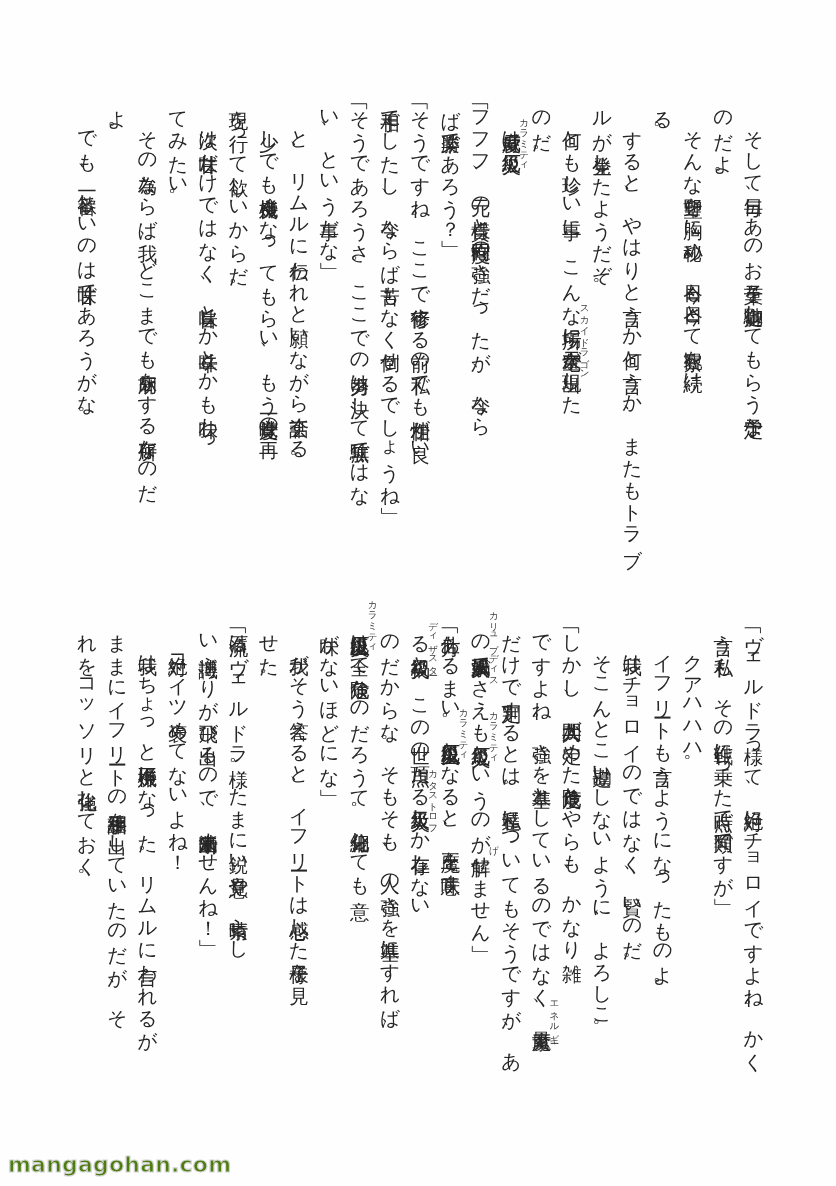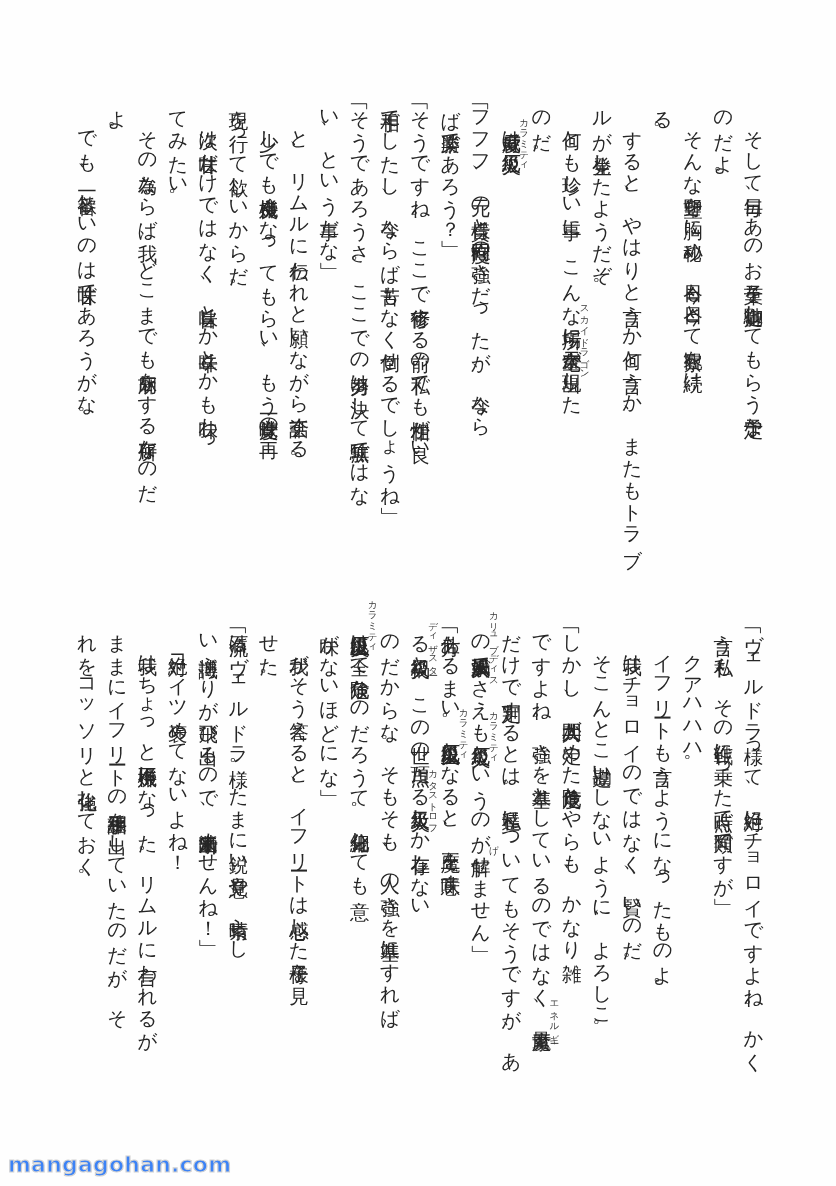--- a/index.html
+++ b/index.html
@@ -39,21 +39,21 @@
       text-indent: 0;
       color: #3a3a3a;
     }
     .watermark {
       position: absolute;
       left: 8px; top: 1152px;
       font-family: "DejaVu Sans", sans-serif;
       font-weight: bold;
       font-size: 22px;
       letter-spacing: 0.2px;
-      color: #3b82f6;
+      color: #4d7c0f;
       -webkit-text-stroke: 1.2px #d2d2d2;
     }
   </style>
 </head>
 <body>
 
 <div class="page">
 
   <div class="section top">
     <div class="line indent">そして毎日、あのお菓子を御馳走してもらう予定な</div>

